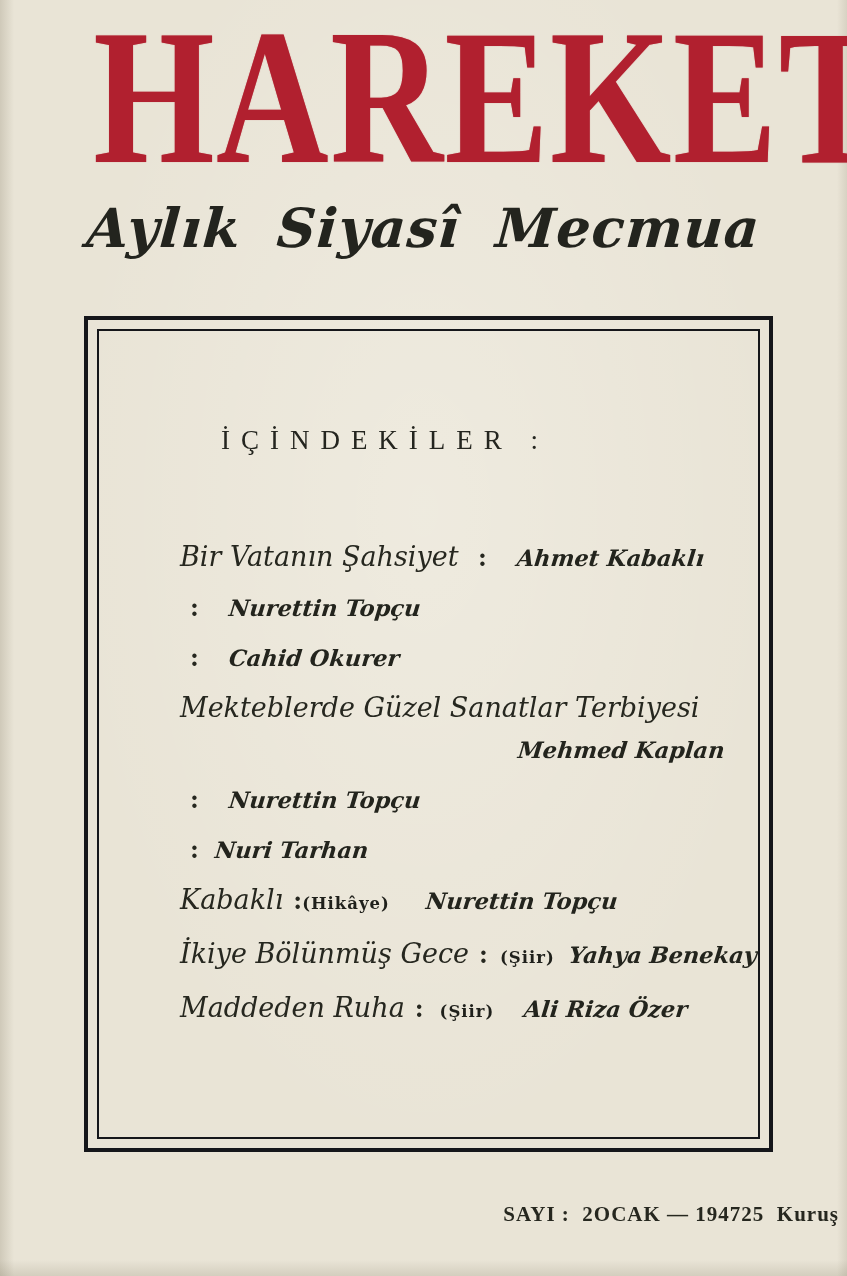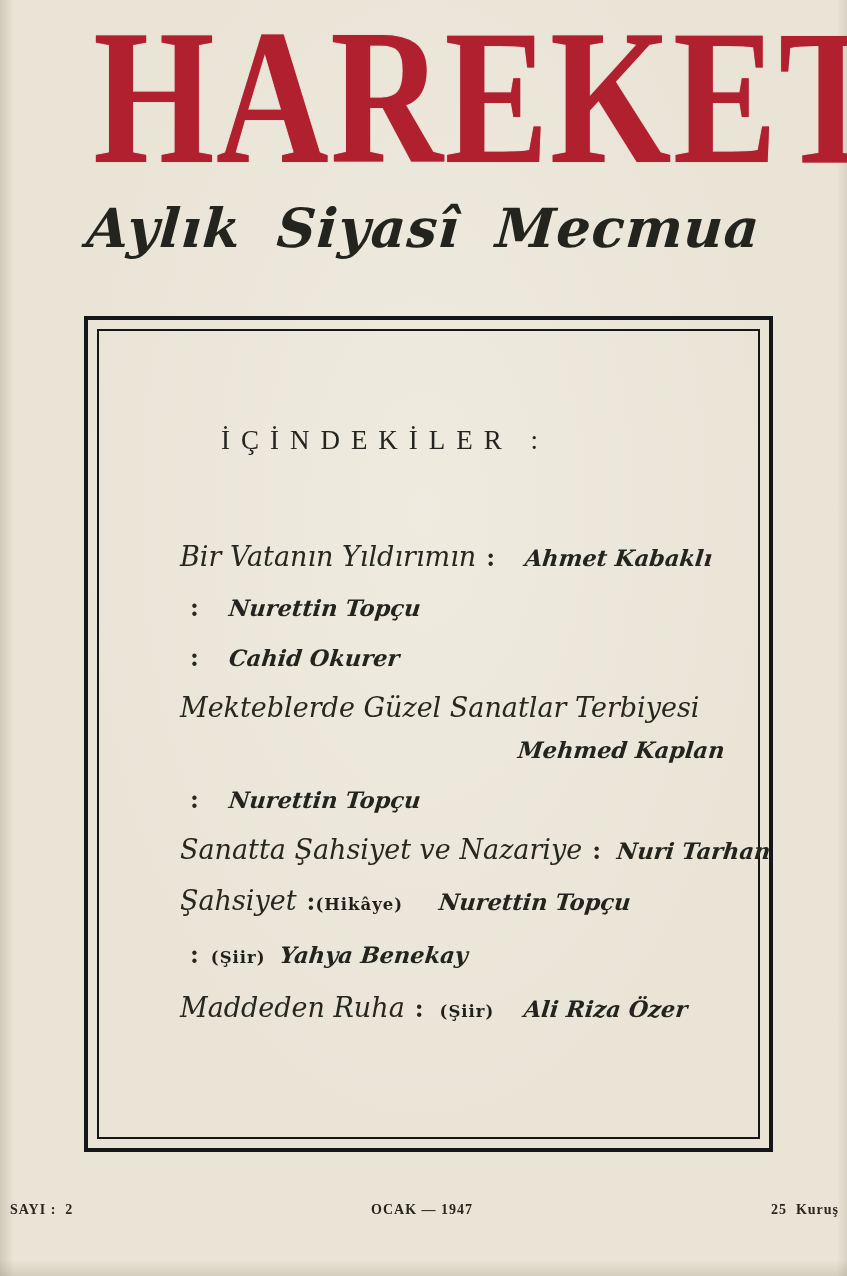--- a/index.html
+++ b/index.html
@@ -123,25 +123,25 @@
   .r8 .tag{margin-left:12px}
   .r9 .tag{margin-left:16px}
   .r4b{
     padding-left:308px;
     margin-top:-8px;
   }
   .footer{
     position:absolute;
     left:10px;right:8px;top:1202px;
     display:flex;
-    justify-content:space-between;
+    justify-content:flex-end;
     align-items:baseline;
     font-family:"Liberation Serif", serif;
     font-weight:600;
-    font-size:14px;
+    font-size:21px;
     letter-spacing:1px;
     color:#26271f;
   }
 </style>
 </head>
 <body>
 
 <div class="page">
 
   <h1 class="masthead-title">HAREKET</h1>
@@ -150,21 +150,21 @@
 
   <div class="frame-outer">
     <div class="frame-inner"></div>
   </div>
 
   <h3 class="contents-heading">İÇİNDEKİLER&nbsp;:</h3>
 
   <div class="toc">
 
     <div class="toc-row r1">
-      <span class="t">Bir Vatanın Yıldırımın</span>
+      <span class="t">Bir Vatanın Şahsiyet</span>
       <span class="sep">:</span>
       <span class="a">Ahmet Kabaklı</span>
     </div>
 
     <div class="toc-row r2">
       <span class="sep">:</span>
       <span class="a">Nurettin Topçu</span>
     </div>
 
     <div class="toc-row r3">
@@ -178,33 +178,33 @@
     <div class="toc-row r4b">
       <span class="a">Mehmed Kaplan</span>
     </div>
 
     <div class="toc-row r5">
       <span class="sep">:</span>
       <span class="a">Nurettin Topçu</span>
     </div>
 
     <div class="toc-row r6">
-      <span class="t">Sanatta Şahsiyet ve Nazariye</span>
       <span class="sep">:</span>
       <span class="a">Nuri Tarhan</span>
     </div>
 
     <div class="toc-row r7">
-      <span class="t">Şahsiyet</span>
+      <span class="t">Kabaklı</span>
       <span class="sep">:</span>
       <span class="tag">(Hikâye)</span>
       <span class="a">Nurettin Topçu</span>
     </div>
 
     <div class="toc-row r8">
+      <span class="t">İkiye Bölünmüş Gece</span>
       <span class="sep">:</span>
       <span class="tag">(Şiir)</span>
       <span class="a">Yahya Benekay</span>
     </div>
 
     <div class="toc-row r9">
       <span class="t">Maddeden Ruha</span>
       <span class="sep">:</span>
       <span class="tag">(Şiir)</span>
       <span class="a">Ali Riza Özer</span>

